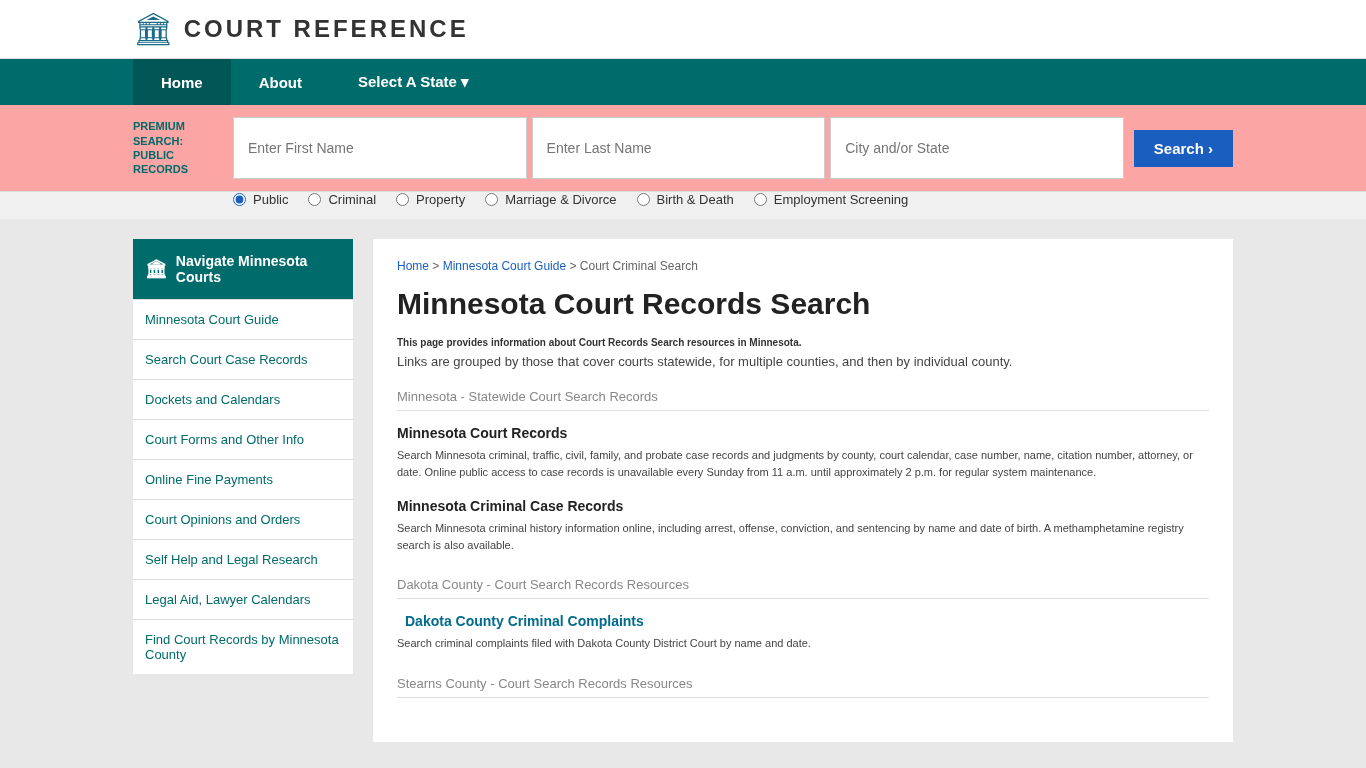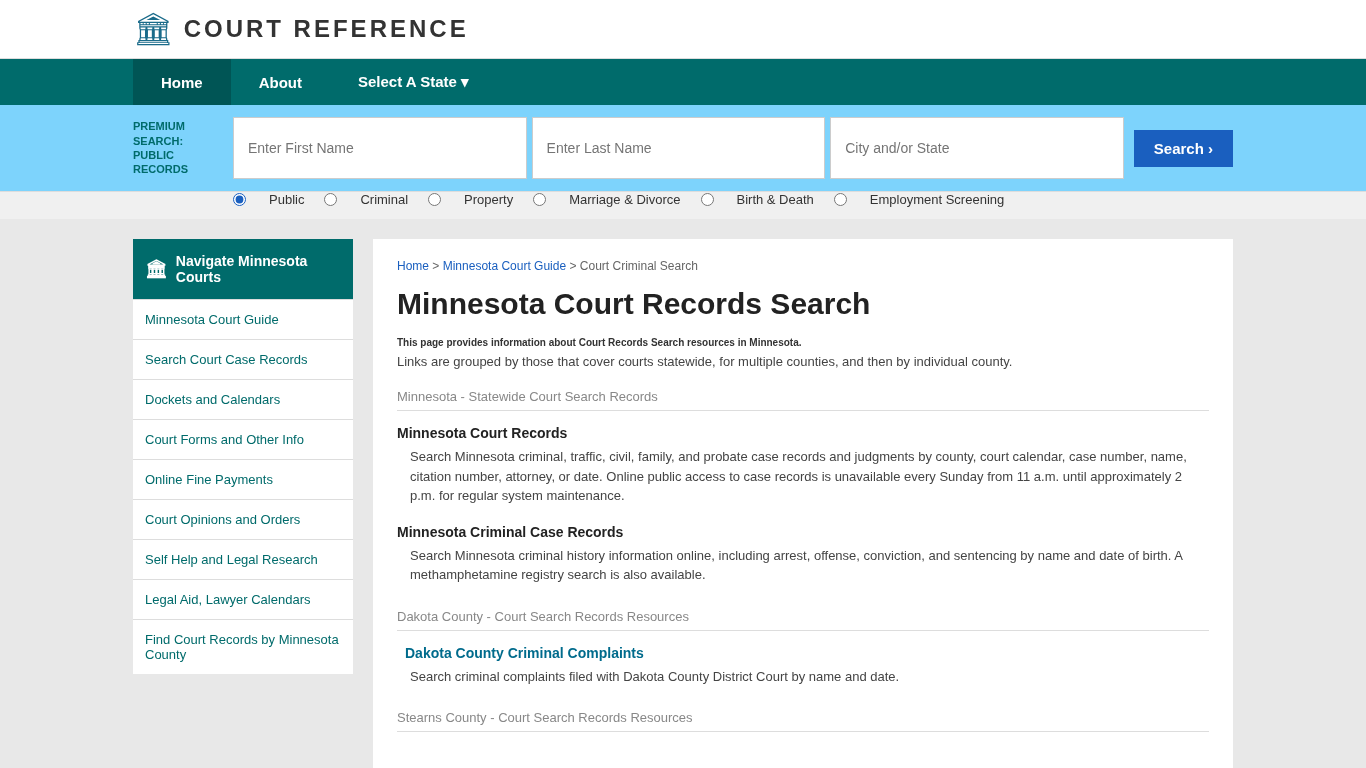--- a/index.html
+++ b/index.html
@@ -53,21 +53,21 @@
       font-weight: bold;
       cursor: pointer;
       display: flex;
       align-items: center;
       gap: 5px;
     }
     .nav-item.active { background: #005555; }
 
     
     .search-bar {
-      background: #7dd3fc;
+      background: #fca5a5;
       border-bottom: 1px solid #ddd;
       padding: 12px 0;
       display: flex;
       justify-content: center;
     }
     .search-bar-inner {
       width: 1100px;
       display: flex;
       align-items: center;
       gap: 10px;
@@ -116,21 +116,21 @@
     .radio-inner {
       width: 1100px;
       display: flex;
       gap: 20px;
       padding-left: 100px;
       align-items: center;
     }
     .radio-option {
       display: flex;
       align-items: center;
-      gap: 23px;
+      gap: 7px;
       font-size: 13px;
       cursor: pointer;
     }
     .radio-option input { cursor: pointer; accent-color: #1a5fbf; }
 
     
     .main-wrapper {
       display: flex;
       justify-content: center;
       padding: 20px 0 30px;
@@ -212,24 +212,23 @@
       font-weight: bold;
       color: #222;
       margin-bottom: 6px;
     }
     .record-title a {
       color: #006b8c;
       text-decoration: none;
       margin-left: 8px;
     }
     .record-desc {
-      font-size: 13px;
+      font-size: 11px;
       color: #444;
       line-height: 1.5;
-      margin-left: 13px;
     }
     .section-block {
       margin-bottom: 24px;
     }
   </style>
 </head>
 <body>
 
 <div class="site-header">
   <div class="header-inner">

